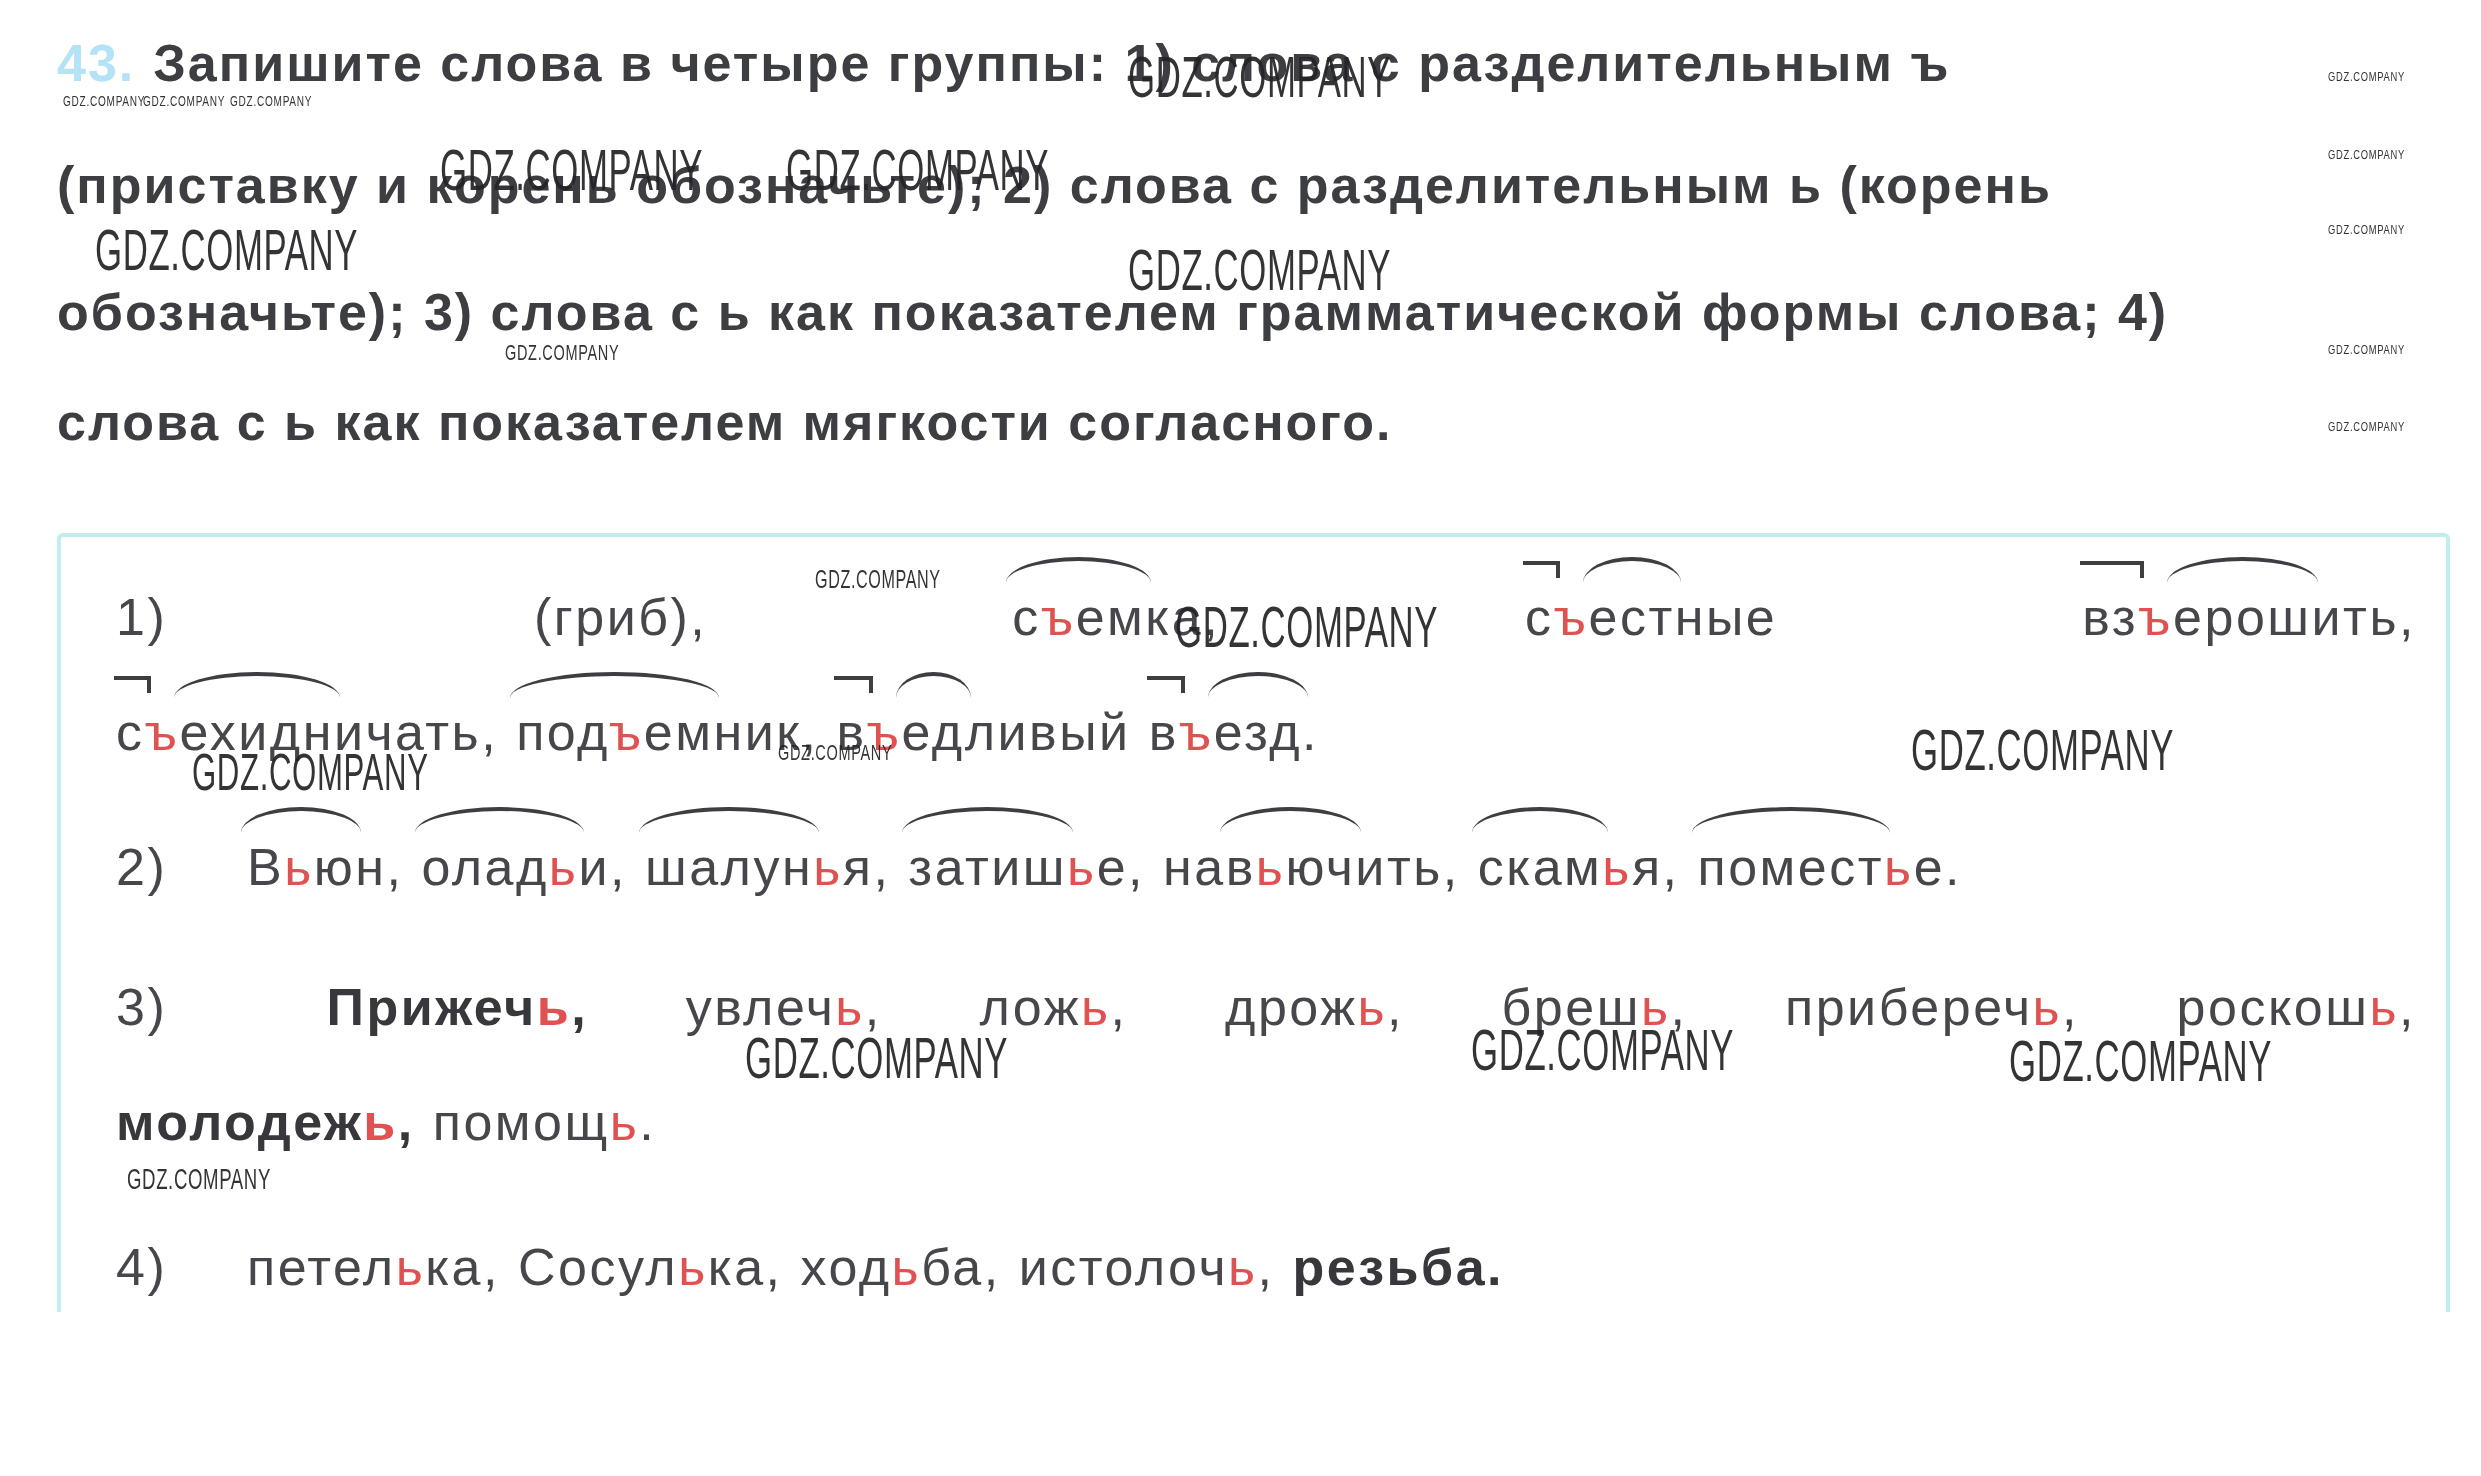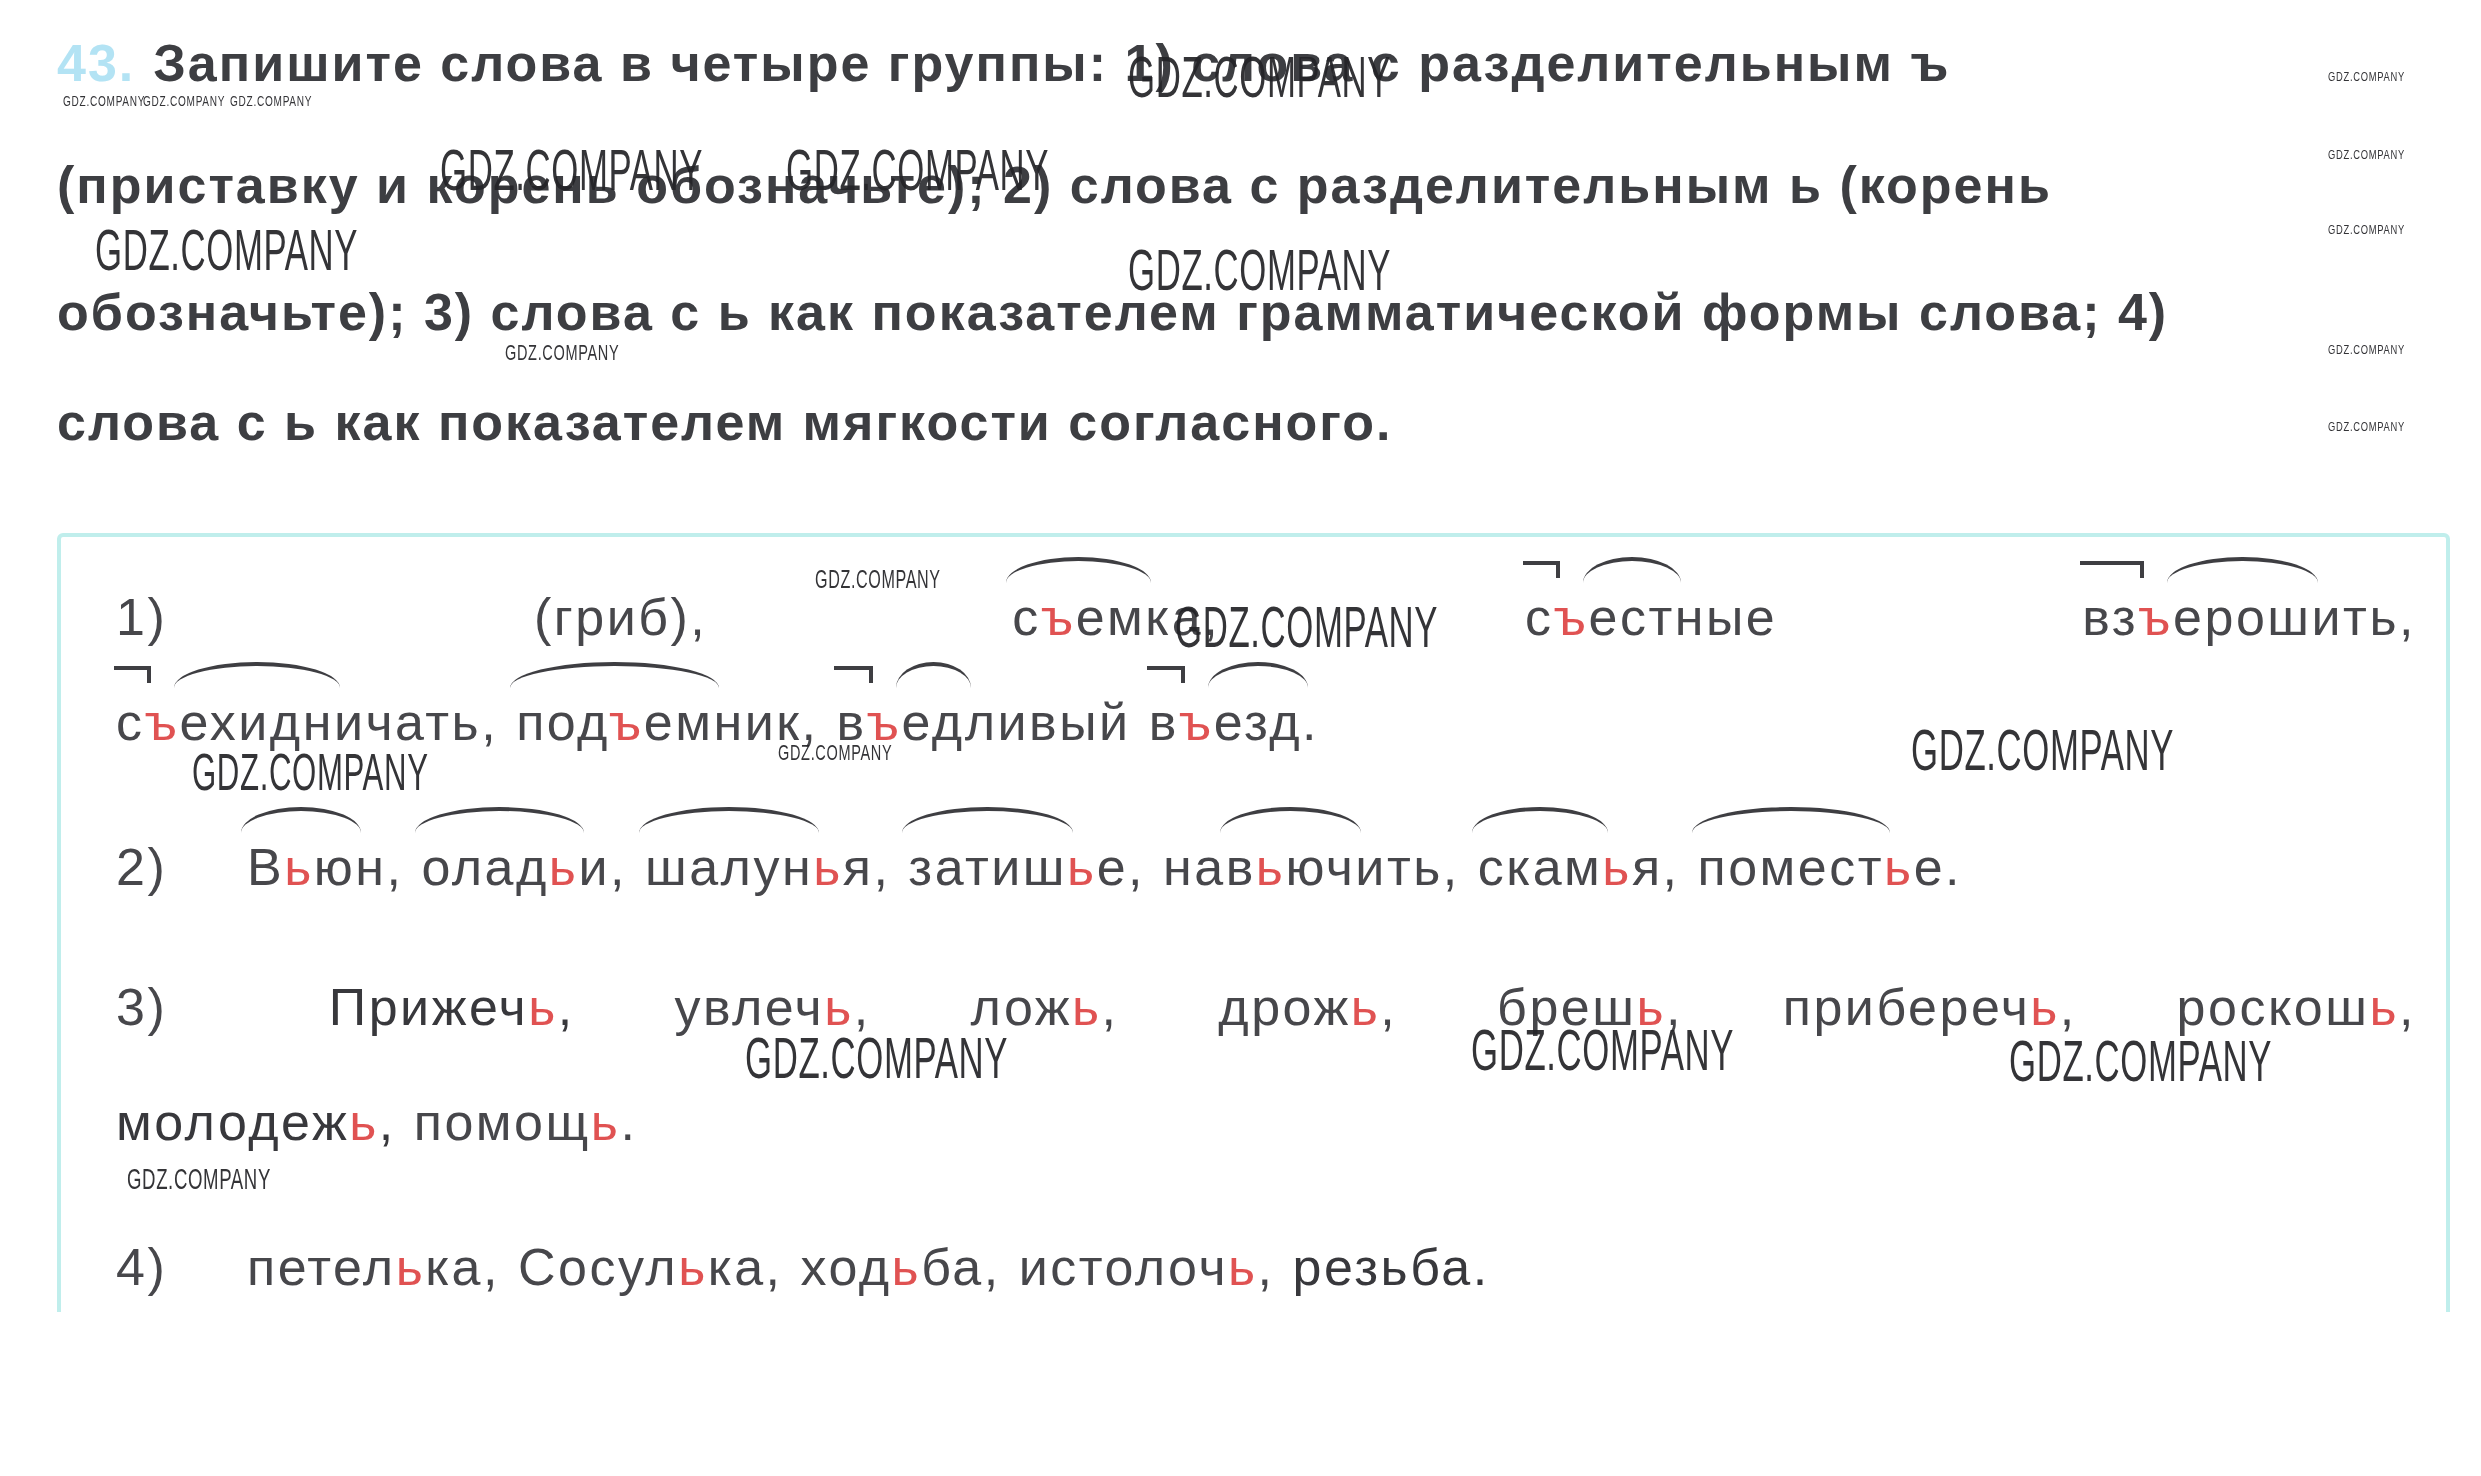--- a/index.html
+++ b/index.html
@@ -12,21 +12,21 @@
   .task-number{color:#b3e3f4;margin-right:18px;}
 
   
   .answer-box{position:absolute;left:57px;top:533px;width:2385px;height:777px;
               border:4px solid #c0eeec;border-radius:6px;background:#ffffff;}
   .box-line{position:absolute;left:55px;right:30px;display:flex;align-items:baseline;
             gap:18px;font-size:52px;letter-spacing:2.5px;color:#47474b;white-space:nowrap;height:64px;}
   .box-line.justify{justify-content:space-between;gap:0;}
   .group-num{flex:none;width:113px;}
   .word{display:inline-block;}
-  .word.bold{font-weight:400;color:#38383c;}
+  .word.bold{font-weight:700;color:#38383c;}
   .part{position:relative;display:inline-block;}
   .red{color:#e05252;}
   
   .m-root::before{content:"";position:absolute;left:-6px;right:-6px;top:-30px;height:22px;
                   border-top:4px solid #3e3e42;
                   border-radius:50% 50% 0 0/100% 100% 0 0;}
   
   .m-pre::before{content:"";position:absolute;left:-2px;right:-6px;top:-26px;height:13px;
                  border-top:4px solid #3e3e42;border-right:4px solid #3e3e42;}
 
@@ -47,21 +47,21 @@
   <div class="h-line" style="top:392px">слова с ь как показателем мягкости согласного.</div>
 
   <div class="answer-box" id="answer-box">
       <div class="box-line justify" style="top: 50px;">
         <span class="group-num">1)</span>
         <span class="word"><span class="part"><span>(гриб),</span></span></span>
         <span class="word"><span class="part m-root"><span>с</span><span class="red">ъ</span><span>ем</span></span><span class="part"><span>ка,</span></span></span>
         <span class="word"><span class="part m-pre"><span>с</span></span><span class="part"><span class="red">ъ</span></span><span class="part m-root"><span>ест</span></span><span class="part"><span>ные</span></span></span>
         <span class="word"><span class="part m-pre"><span>вз</span></span><span class="part"><span class="red">ъ</span></span><span class="part m-root"><span>ерош</span></span><span class="part"><span>ить,</span></span></span>
       </div>
-      <div class="box-line" style="top: 155px;">
+      <div class="box-line" style="top: 165px;">
         <span class="word"><span class="part m-pre"><span>с</span></span><span class="part"><span class="red">ъ</span></span><span class="part m-root"><span>ехидн</span></span><span class="part"><span>ичать,</span></span></span>
         <span class="word"><span class="part m-root"><span>под</span><span class="red">ъ</span><span>ем</span></span><span class="part"><span>ник,</span></span></span>
         <span class="word"><span class="part m-pre"><span>в</span></span><span class="part"><span class="red">ъ</span></span><span class="part m-root"><span>ед</span></span><span class="part"><span>ливый</span></span></span>
         <span class="word"><span class="part m-pre"><span>в</span></span><span class="part"><span class="red">ъ</span></span><span class="part m-root"><span>езд</span></span><span class="part"><span>.</span></span></span>
       </div>
       <div class="box-line" style="top: 300px;">
         <span class="group-num">2)</span>
         <span class="word"><span class="part m-root"><span>В</span><span class="red">ь</span><span>ю</span></span><span class="part"><span>н,</span></span></span>
         <span class="word"><span class="part m-root"><span>олад</span><span class="red">ь</span></span><span class="part"><span>и,</span></span></span>
         <span class="word"><span class="part m-root"><span>шалун</span></span><span class="part"><span class="red">ь</span><span>я,</span></span></span>

